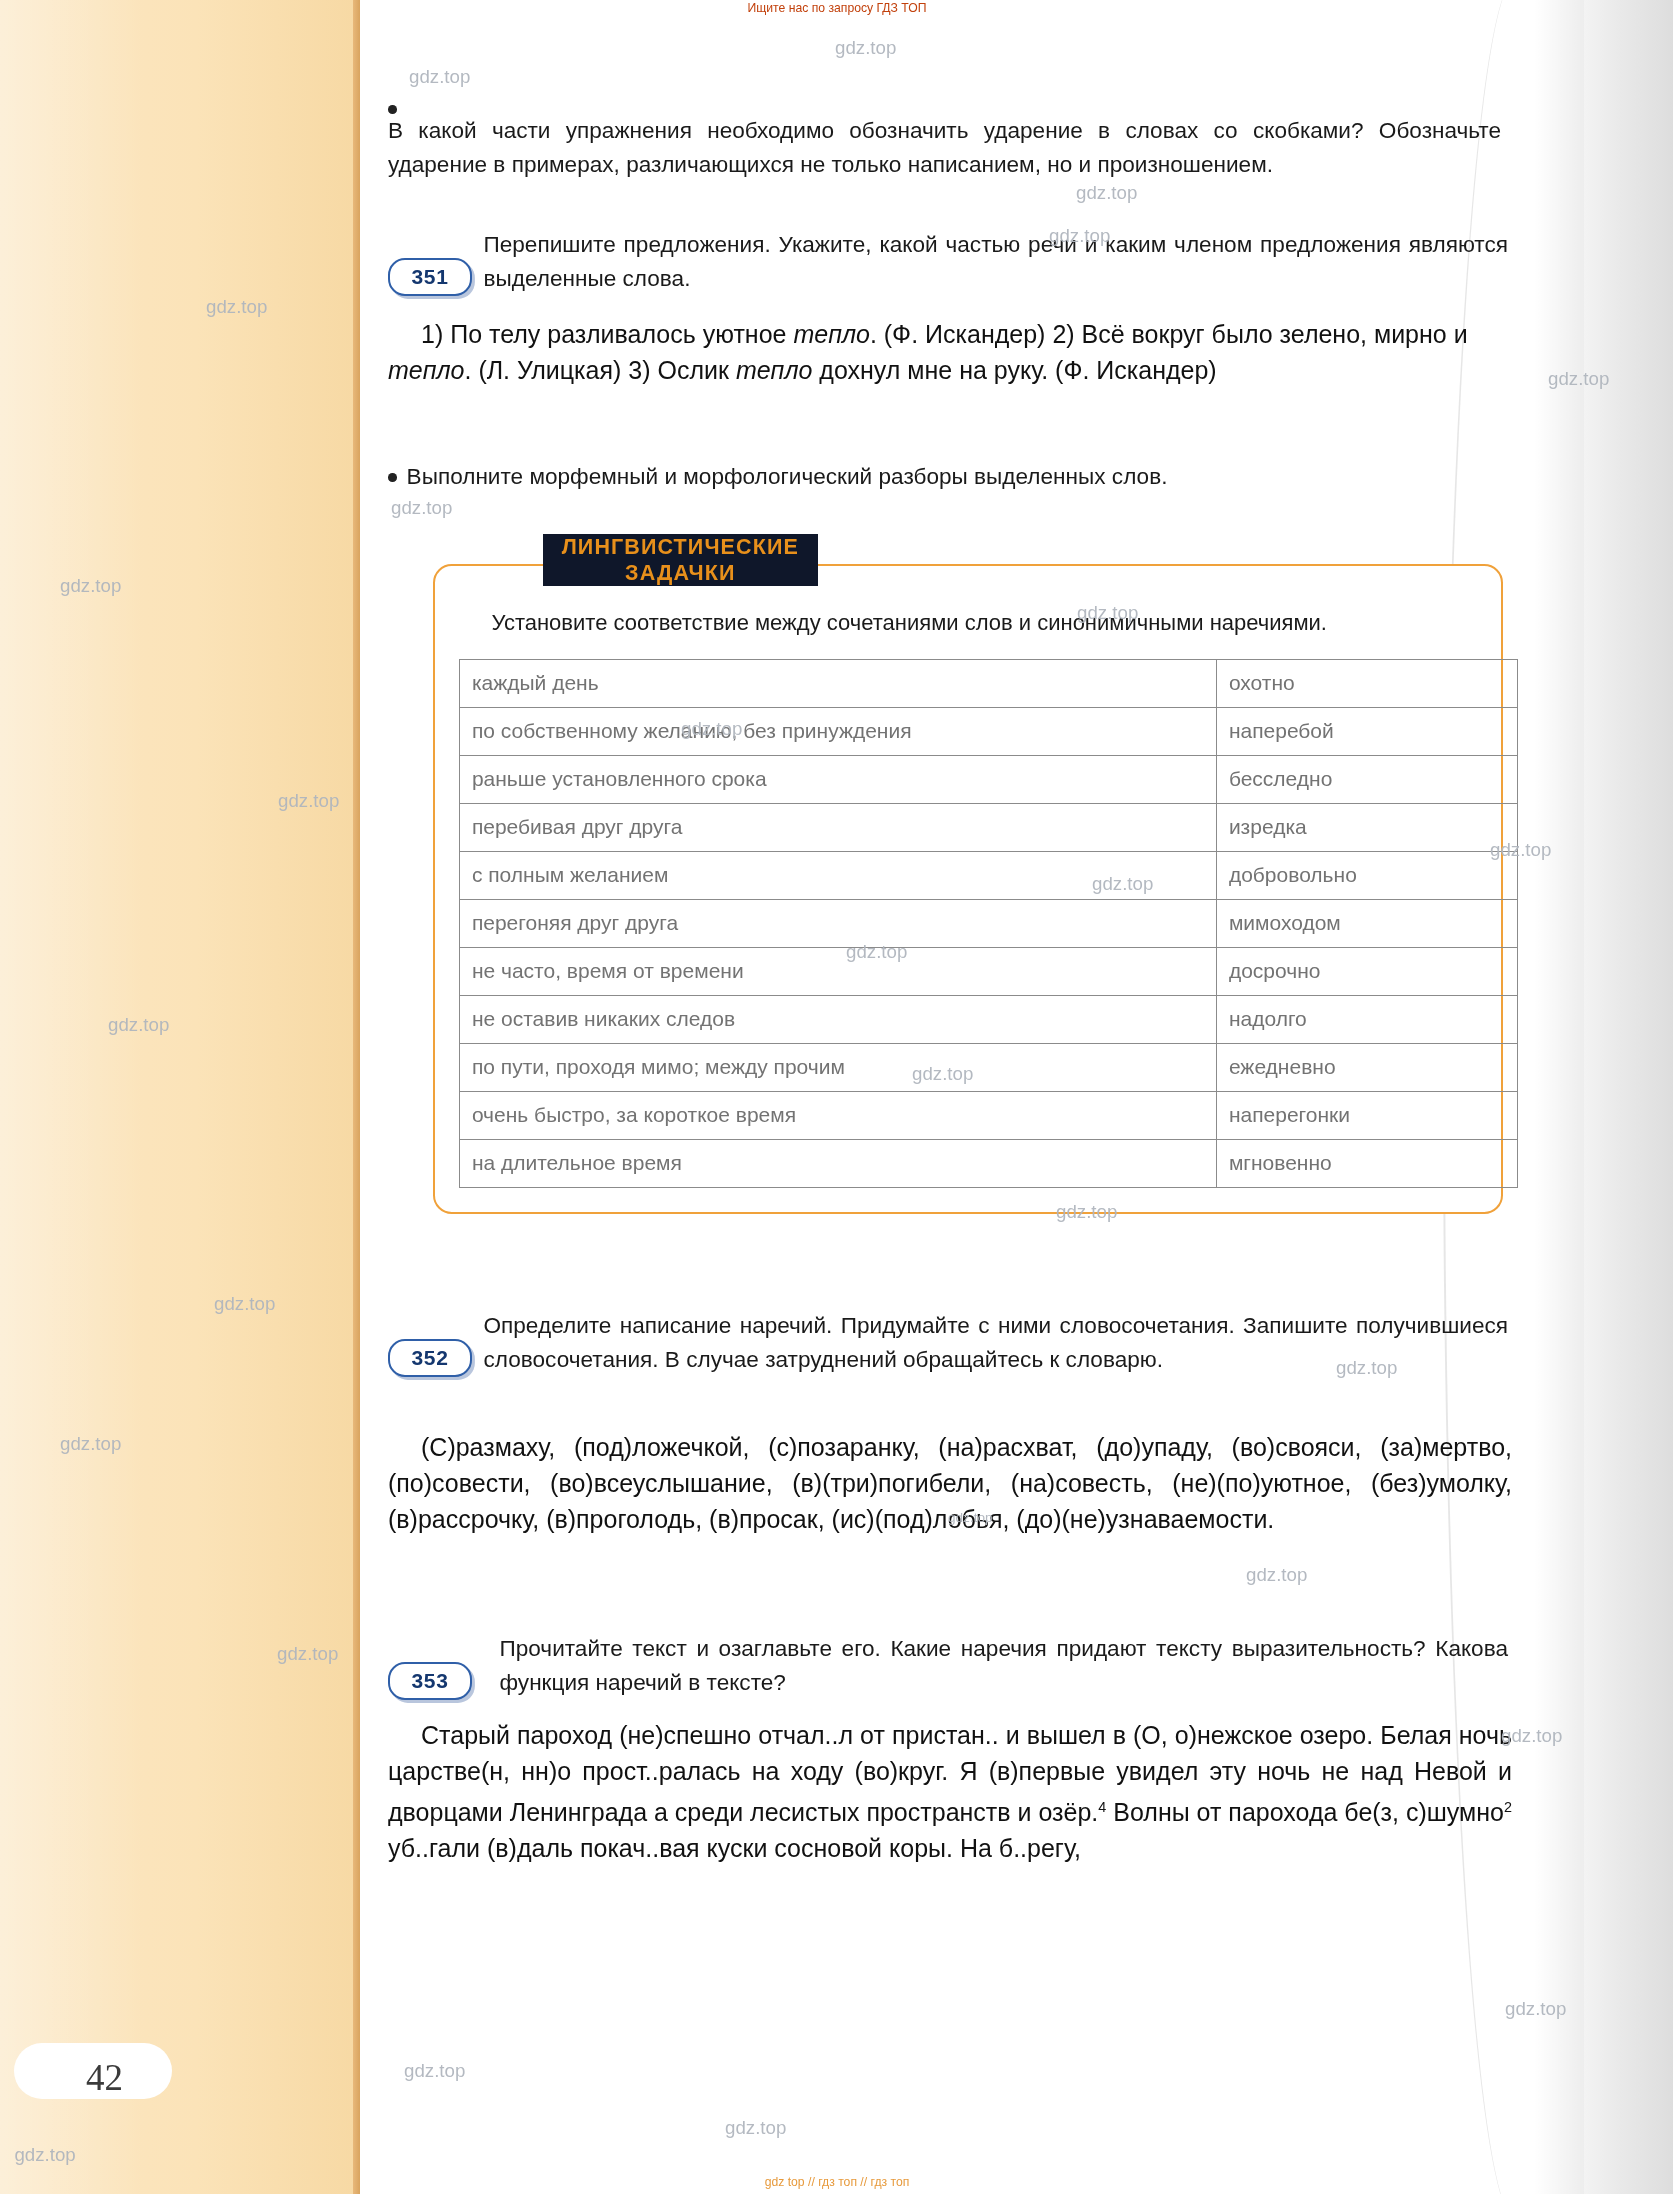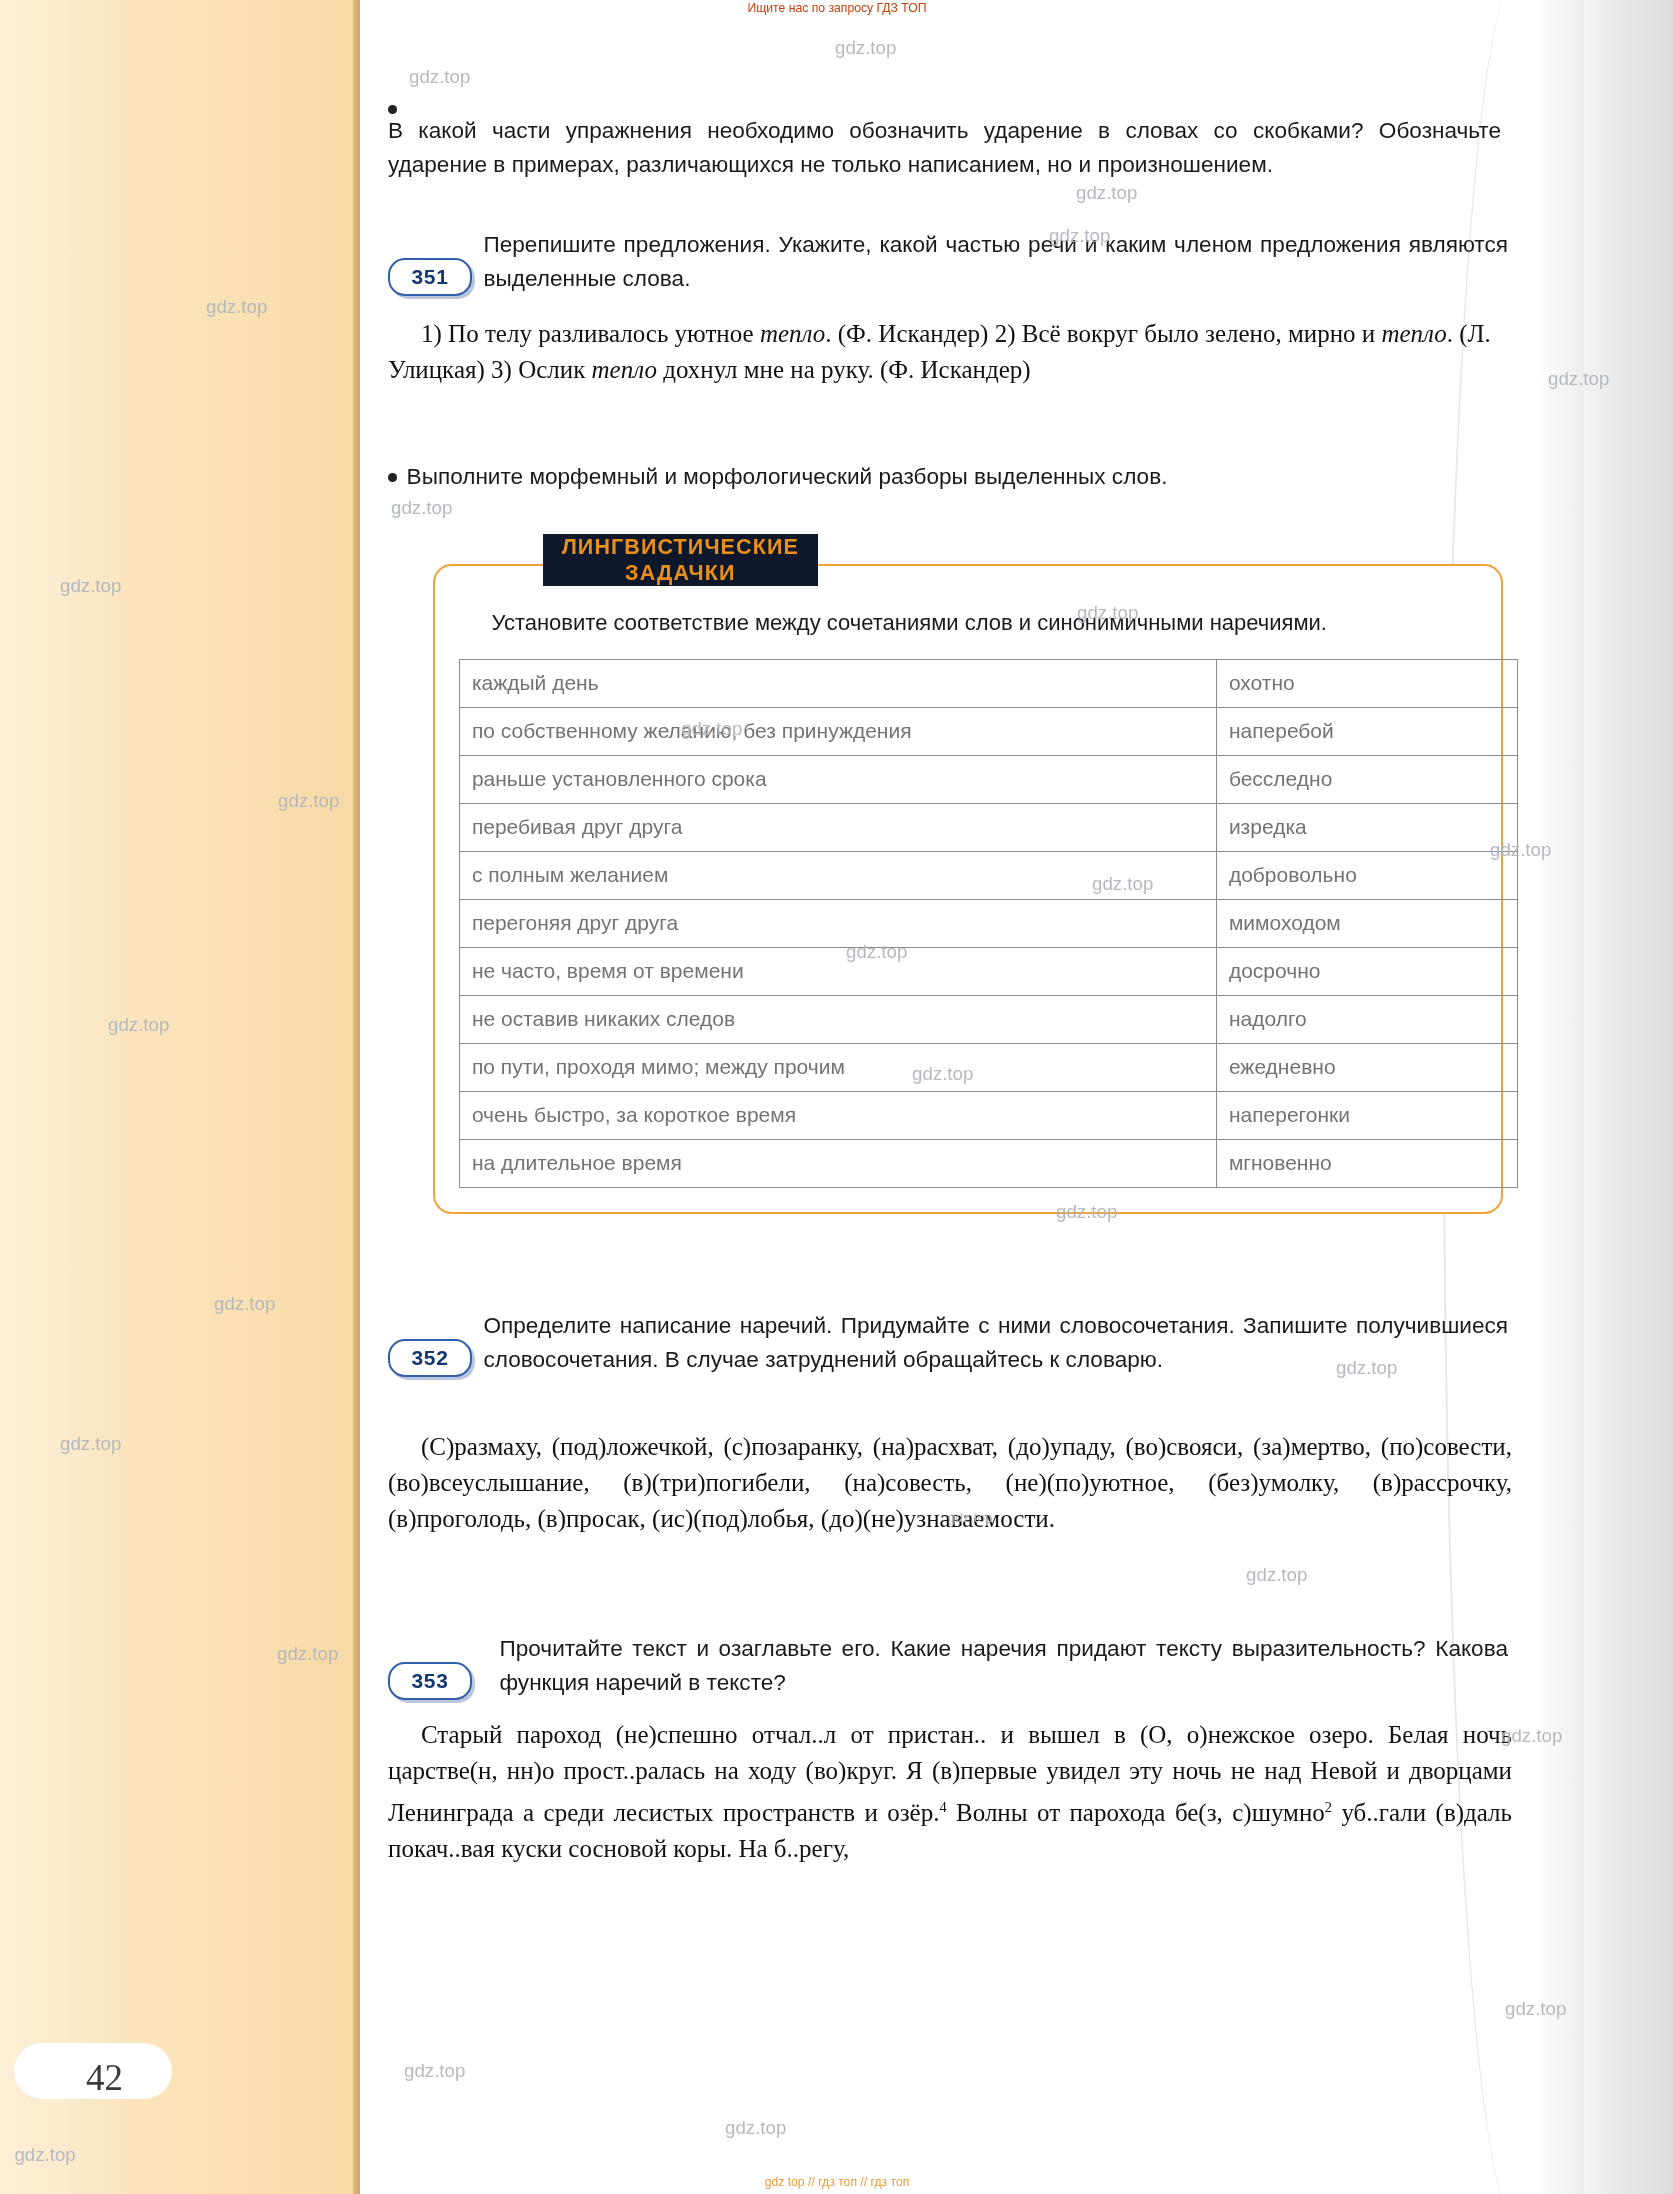--- a/index.html
+++ b/index.html
@@ -45,21 +45,21 @@
 
   
   .content {
     position:absolute; left:388px; top:0; width:1135px; height:2194px;
   }
   .para {
     font-size:22.6px; line-height:34px; color:#1a1a1a;
     text-align:justify;
   }
   .serif {
-    font-family:Liberation Serif, serif;
+    font-family:Liberation Sans, sans-serif;
     font-size:25px; line-height:36px; color:#111;
   }
   .bullet-row { display:flex; align-items:flex-start; }
   .bullet-dot {
     flex:0 0 auto; width:8.6px; height:8.6px; border-radius:50%;
     background:#222; margin:13px 10px 0 0;
   }
   .bullet-text { flex:1 1 auto; }
 
   

